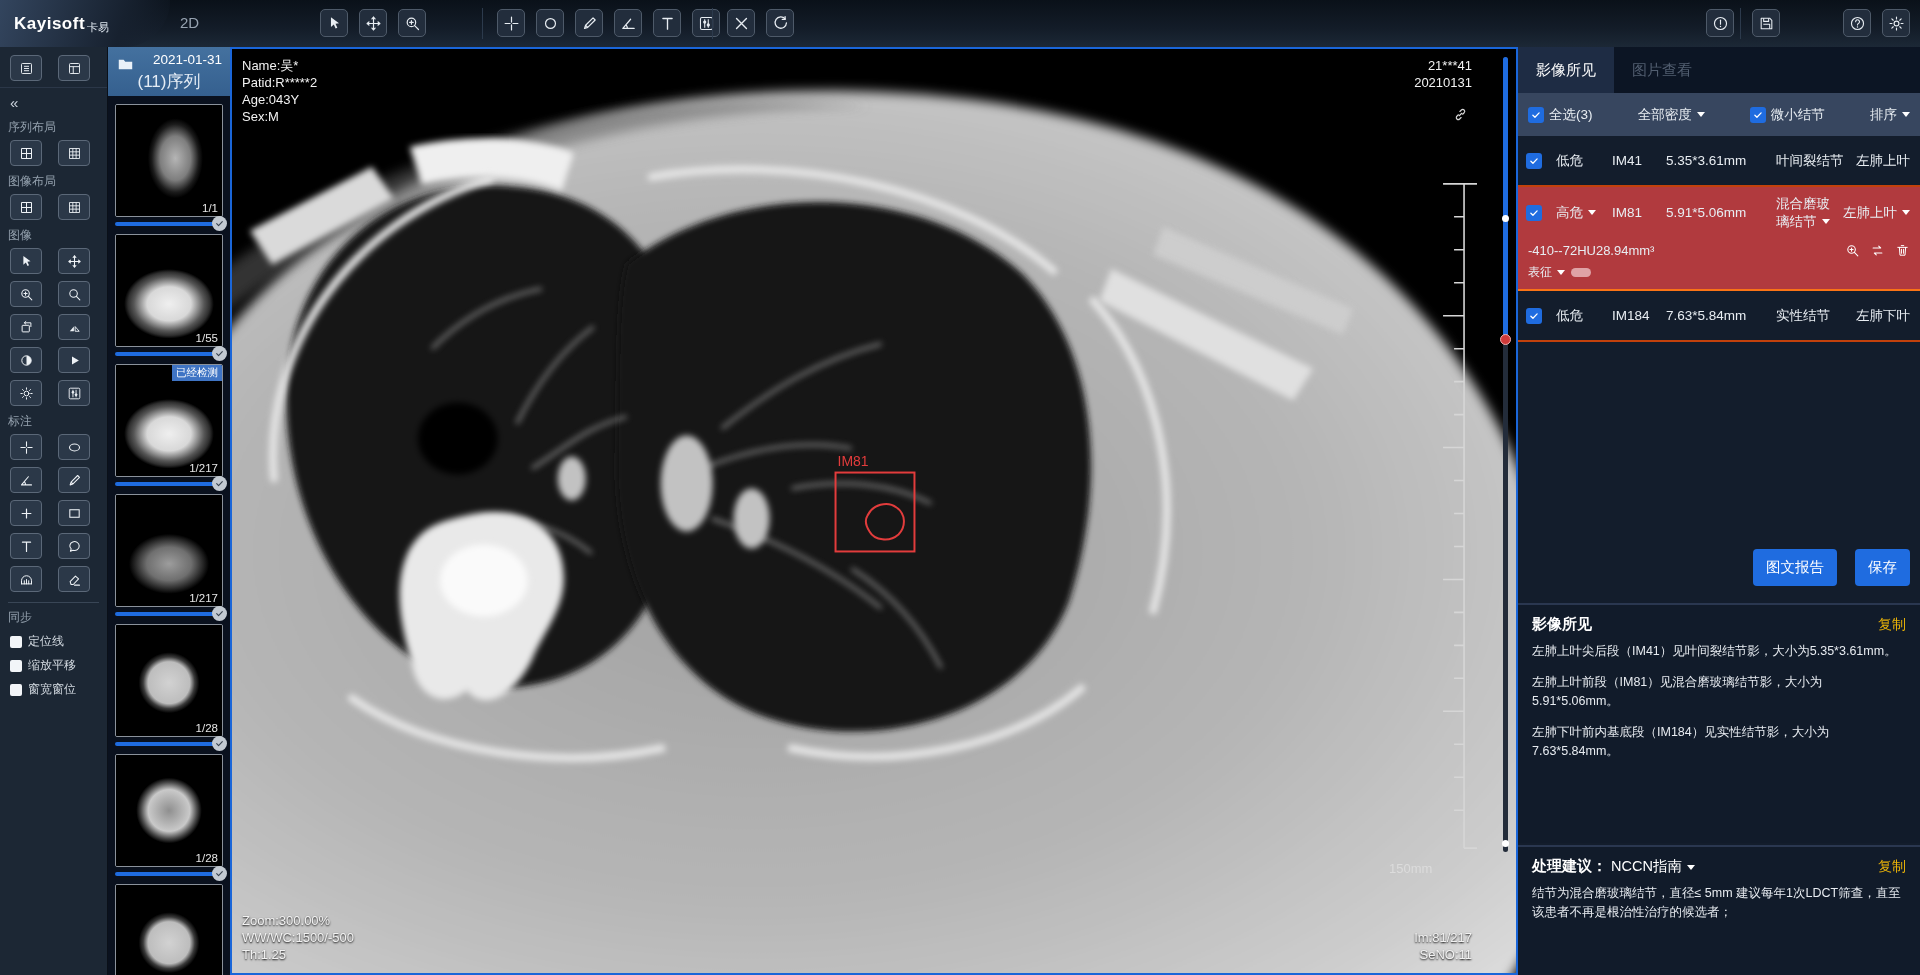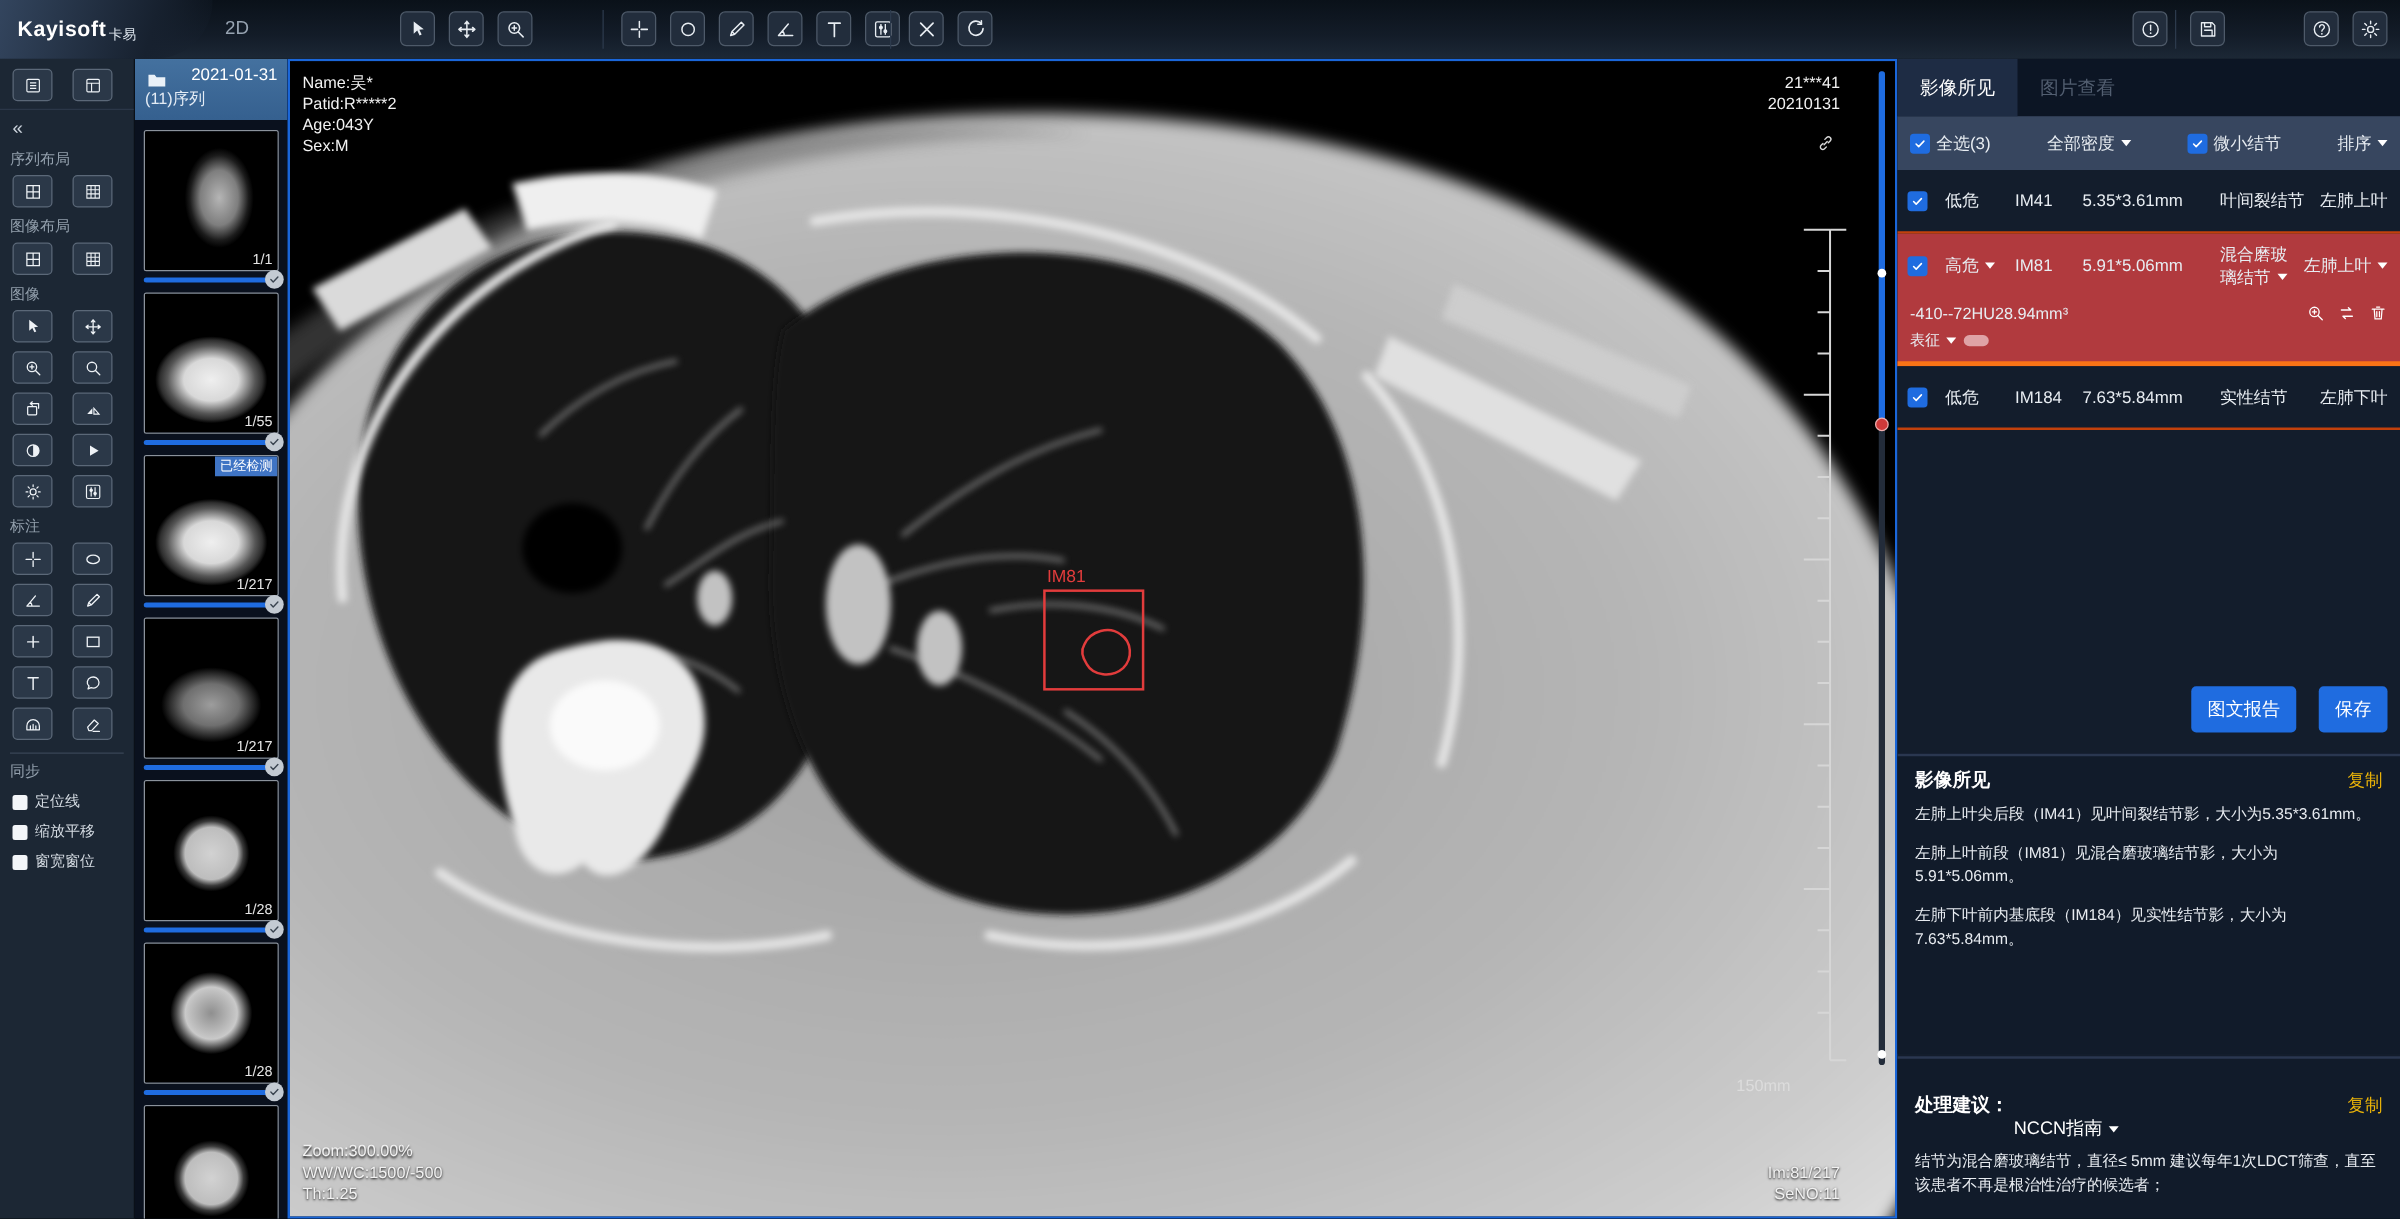--- a/index.html
+++ b/index.html
@@ -36,21 +36,21 @@
   .syncrow { display:flex; align-items:center; gap:6px; padding-left:10px; margin:7px 0; }
   .syncbox { width:12px; height:12px; background:#f2f5f8; border-radius:2px; }
   .synclabel { font-size:12px; color:#d4dbe2; }
 
   
   .series { position:absolute; left:108px; top:47px; width:122px; bottom:0; background:#0a111e; overflow:hidden; }
   .series-head { height:49px; background:linear-gradient(180deg,#44719f,#35608f); padding:5px 8px 0 8px; position:relative; }
   .series-head .fold { position:absolute; left:8px; top:8px; color:#eaf1f8; }
   .series-head .fold svg { width:19px; height:19px; }
   .series-date { text-align:right; font-size:13.5px; color:#fff; }
-  .series-count { text-align:left; font-size:13px; color:#e4ecf5; margin-top:3px; }
+  .series-count { text-align:center; font-size:17px; color:#e4ecf5; margin-top:3px; }
   .thumb { position:relative; margin:8px 7px 0 7px; width:108px; height:113px;
     border:1px solid #8b929b; border-radius:2px; background:#000; overflow:hidden; }
   .thumb .idx { position:absolute; right:4px; bottom:2px; font-size:11.5px; color:#e6e6e6; }
   .thumb .badge { position:absolute; right:0; top:0; background:#3f74c4; color:#fff; font-size:10.5px; padding:1px 4px; }
   .tbar { position:relative; margin:5px 7px 0 7px; height:4px; background:#1f6ce0; border-radius:2px; }
   .tbar .chk { position:absolute; right:-4px; top:-6px; width:15px; height:15px; border-radius:50%;
     background:#c3cad2; display:flex; align-items:center; justify-content:center; color:#3a4450; }
   .tbar .chk svg { width:9px; height:9px; }
   .ct-thumb { width:100%; height:100%; }
   .t-scout { background:radial-gradient(ellipse 26% 36% at 56% 48%, #b5b5b5 0%, #7e7e7e 55%, #1c1c1c 85%, #000 100%); }
@@ -85,38 +85,38 @@
   .filter { height:43px; background:#37465f; display:flex; align-items:center; font-size:13.5px; padding:0 10px; gap:5px; }
   .cb { width:16px; height:16px; border-radius:3px; background:#1f6ce0; display:inline-flex;
     align-items:center; justify-content:center; color:#fff; flex:none; }
   .cb svg { width:10px; height:10px; }
   .caret { display:inline-block; width:0; height:0; border-left:4px solid transparent;
     border-right:4px solid transparent; border-top:5px solid #fff; margin-left:5px; vertical-align:middle; }
   .sp { flex:1; }
   .nrow { display:grid; grid-template-columns:30px 56px 54px 110px 1fr auto; align-items:center;
     height:51px; padding:0 10px 0 8px; font-size:13.5px; border-bottom:2px solid #c2410c; background:#131d2c; }
   .nrow .nloc { text-align:right; }
-  .nblock { background:#b13a3e; border-bottom:4px solid #f97316; }
+  .nblock { background:#b13a3e; border-bottom:2px solid #f97316; }
   .nblock .nrow { background:transparent; border-bottom:none; }
   .ndetail { display:flex; align-items:center; font-size:13px; padding:0 10px 0 10px; height:24px; }
   .ndetail .dicons { display:flex; gap:10px; color:#fff; }
   .ndetail .dicons svg { width:15px; height:15px; }
   .nfeat { display:flex; align-items:center; font-size:12px; padding:2px 10px 8px 10px; gap:4px; }
   .pill { width:20px; height:9px; border-radius:5px; background:#dfa3a6; display:inline-block; margin-left:2px; }
   .actions { position:absolute; right:10px; top:502px; display:flex; gap:18px; }
   .btn { background:#1f6ce0; color:#fff; border:none; border-radius:4px; font-size:14.5px;
     padding:9px 13px; font-family:inherit; }
   .sect { position:absolute; left:0; width:402px; border-top:2px solid #2a3750; background:#111b2a; padding:10px 14px; }
   .sect-findings { top:556px; height:240px; }
   .sect-advice { top:798px; bottom:0; }
   .sect-head { display:flex; align-items:center; margin-bottom:8px; }
   .sect-title { font-size:15px; font-weight:bold; color:#fff; }
   .copylink { margin-left:auto; color:#eab308; font-size:14px; }
   .sect p { font-size:12.5px; color:#e7ebf0; line-height:19px; margin-bottom:12px; }
-  .guide { font-size:14.5px; color:#fff; margin-left:4px;margin-top:36px; }
+  .guide { font-size:14.5px; color:#fff; margin-left:4px; }
 </style>
 </head>
 <body>
 
 <svg width="0" height="0" style="position:absolute" aria-hidden="true">
 <defs>
 <g id="i-pointer">
         <path d="M7 3v14l4-3.6 2.6 5.6 2.4-1.1-2.6-5.5 5-.6z" fill="currentColor"></path>
       </g>
 <g id="i-pan" fill="none" stroke="currentColor" stroke-width="1.7" stroke-linecap="round" stroke-linejoin="round">

